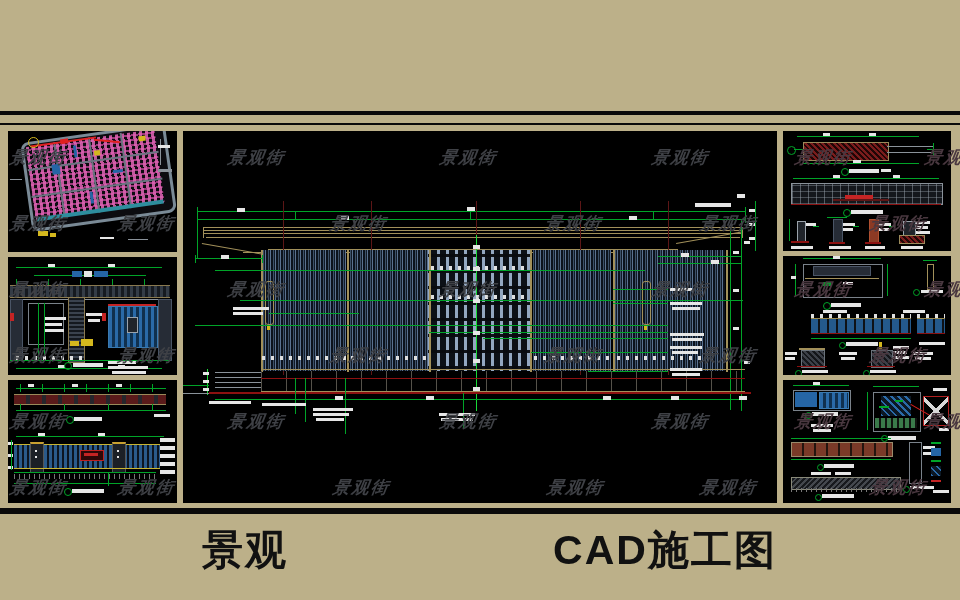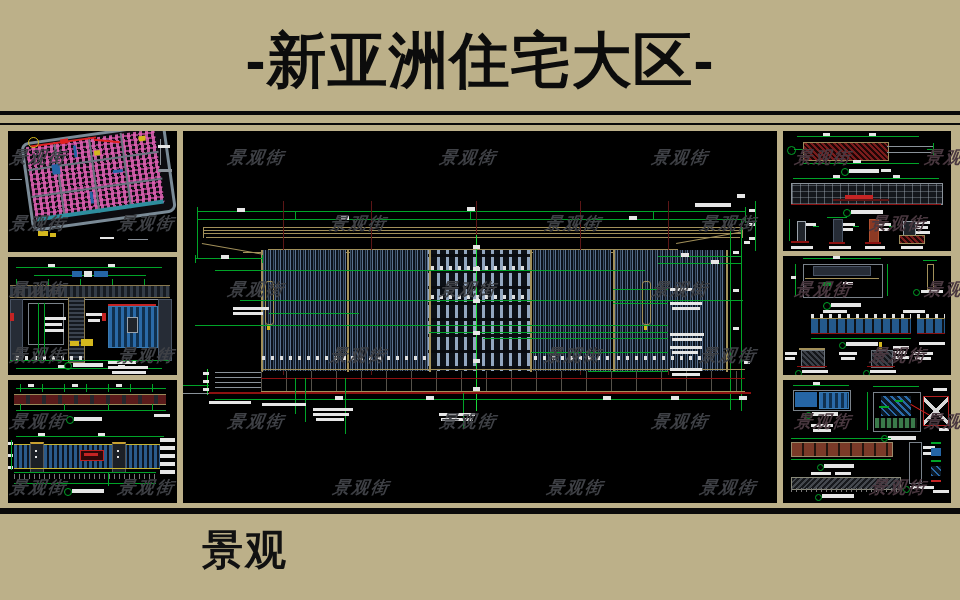--- a/index.html
+++ b/index.html
@@ -72,21 +72,20 @@
   .redbox{background:#2e0808;border:1px solid #c02020;}
   .grp{}
   .wm{position:absolute;font-style:italic;font-weight:bold;font-size:17px;letter-spacing:2px;
       color:#3f4146;transform:skewX(-8deg);white-space:nowrap;}
   .wm.r{color:#4a3840;}
 </style>
 </head>
 <body>
 
 <div id="page">
-  <div id="title">-新亚洲住宅大区-</div>
   <div class="rule" style="top:111px;height:4px;"></div>
   <div class="rule" style="top:123px;height:2px;"></div>
   <div id="panels">
       <div class="panel" style="left: 8px; top: 131px; width: 169px; height: 121px;">
         <div class="sh grp" style="left: 12px; top: 12px; width: 142px; height: 88px; transform: rotate(-8deg); transform-origin: 0px 0px;">
           <div class="sh siteb" style="left: 0px; top: 0px; width: 140px; height: 84px;"></div>
           <div class="sh pinkb" style="left: 5px; top: 5px; width: 130px; height: 74px;"></div>
           <div class="sh grayl" style="left: 33px; top: 4px; width: 2px; height: 76px;"></div>
           <div class="sh grayl" style="left: 68px; top: 4px; width: 2px; height: 76px;"></div>
           <div class="sh grayl" style="left: 100px; top: 4px; width: 2px; height: 76px;"></div>
@@ -522,13 +521,14 @@
       <span class="wm r" style="left: 925px; top: 410px;">景观街</span>
       <span class="wm" style="left: 10px; top: 476px;">景观街</span>
       <span class="wm" style="left: 118px; top: 476px;">景观街</span>
       <span class="wm" style="left: 333px; top: 476px;">景观街</span>
       <span class="wm" style="left: 547px; top: 476px;">景观街</span>
       <span class="wm" style="left: 700px; top: 476px;">景观街</span>
       <span class="wm r" style="left: 870px; top: 476px;">景观街</span>
     </div>
   <div class="rule" style="top:508px;height:6px;"></div>
   <div id="footer-left" class="footer-label">景观</div>
+  <div id="footer-right" class="footer-label">CAD施工图</div>
 </div>
 
 </body></html>

